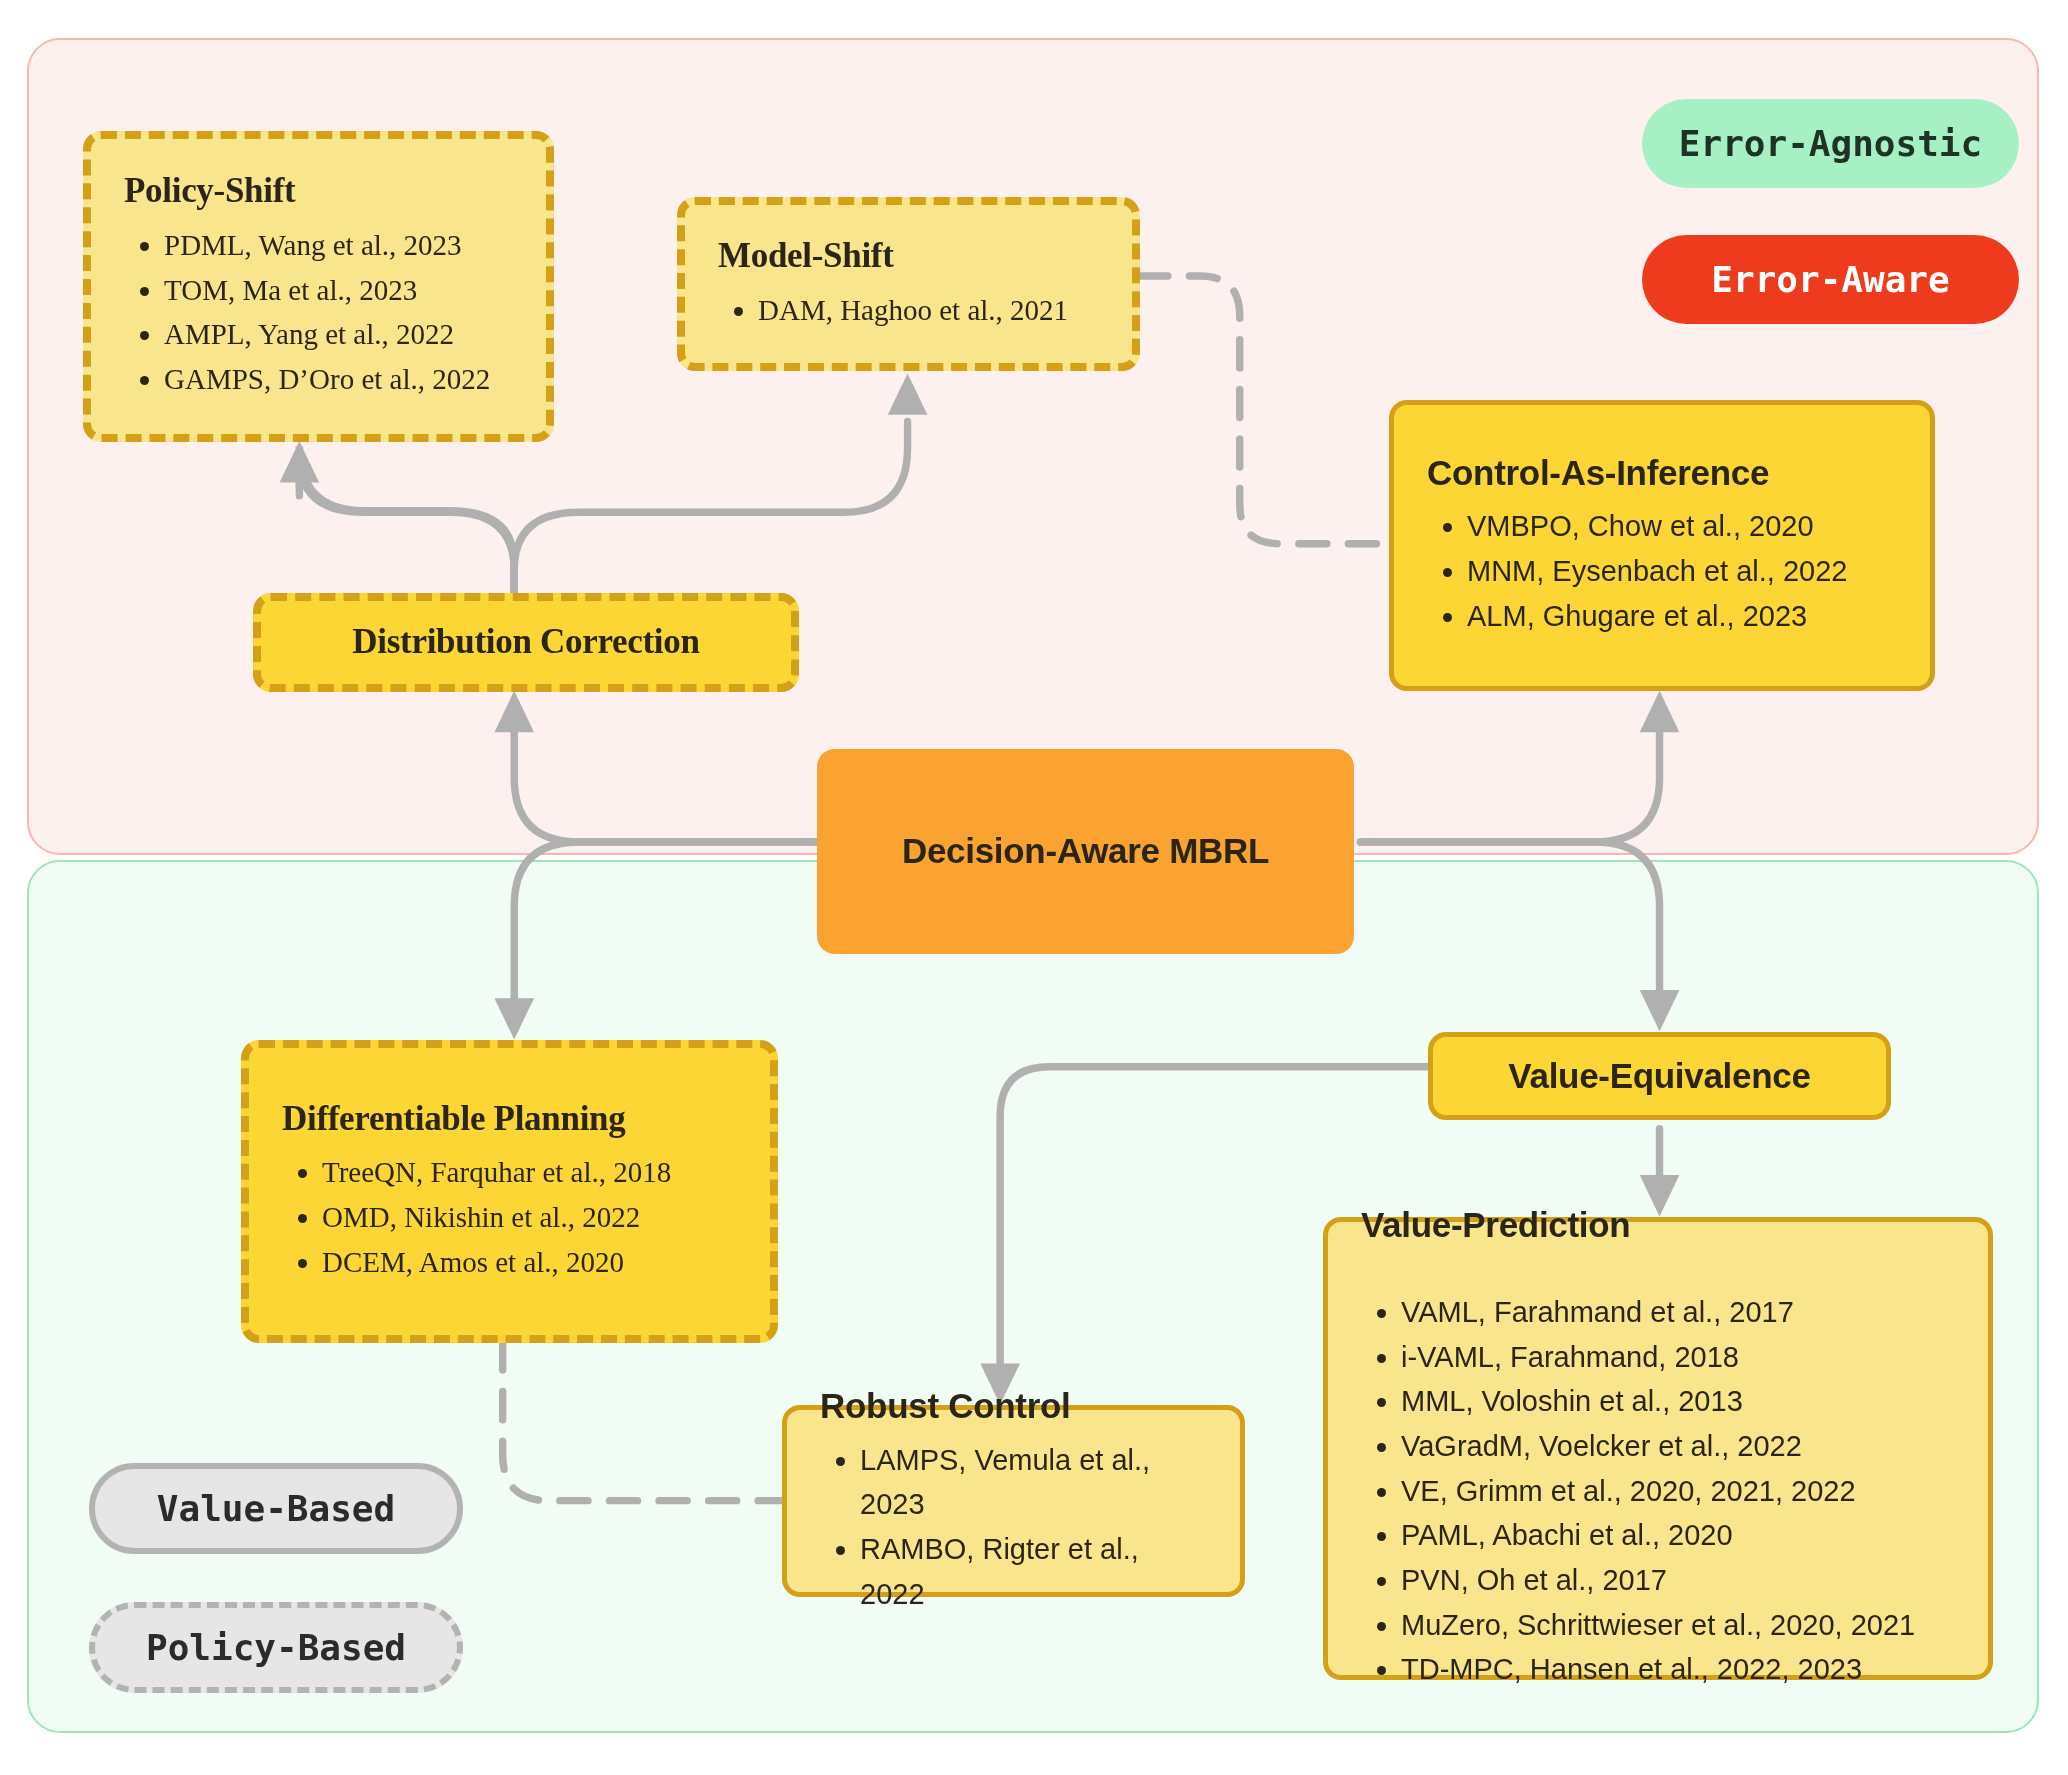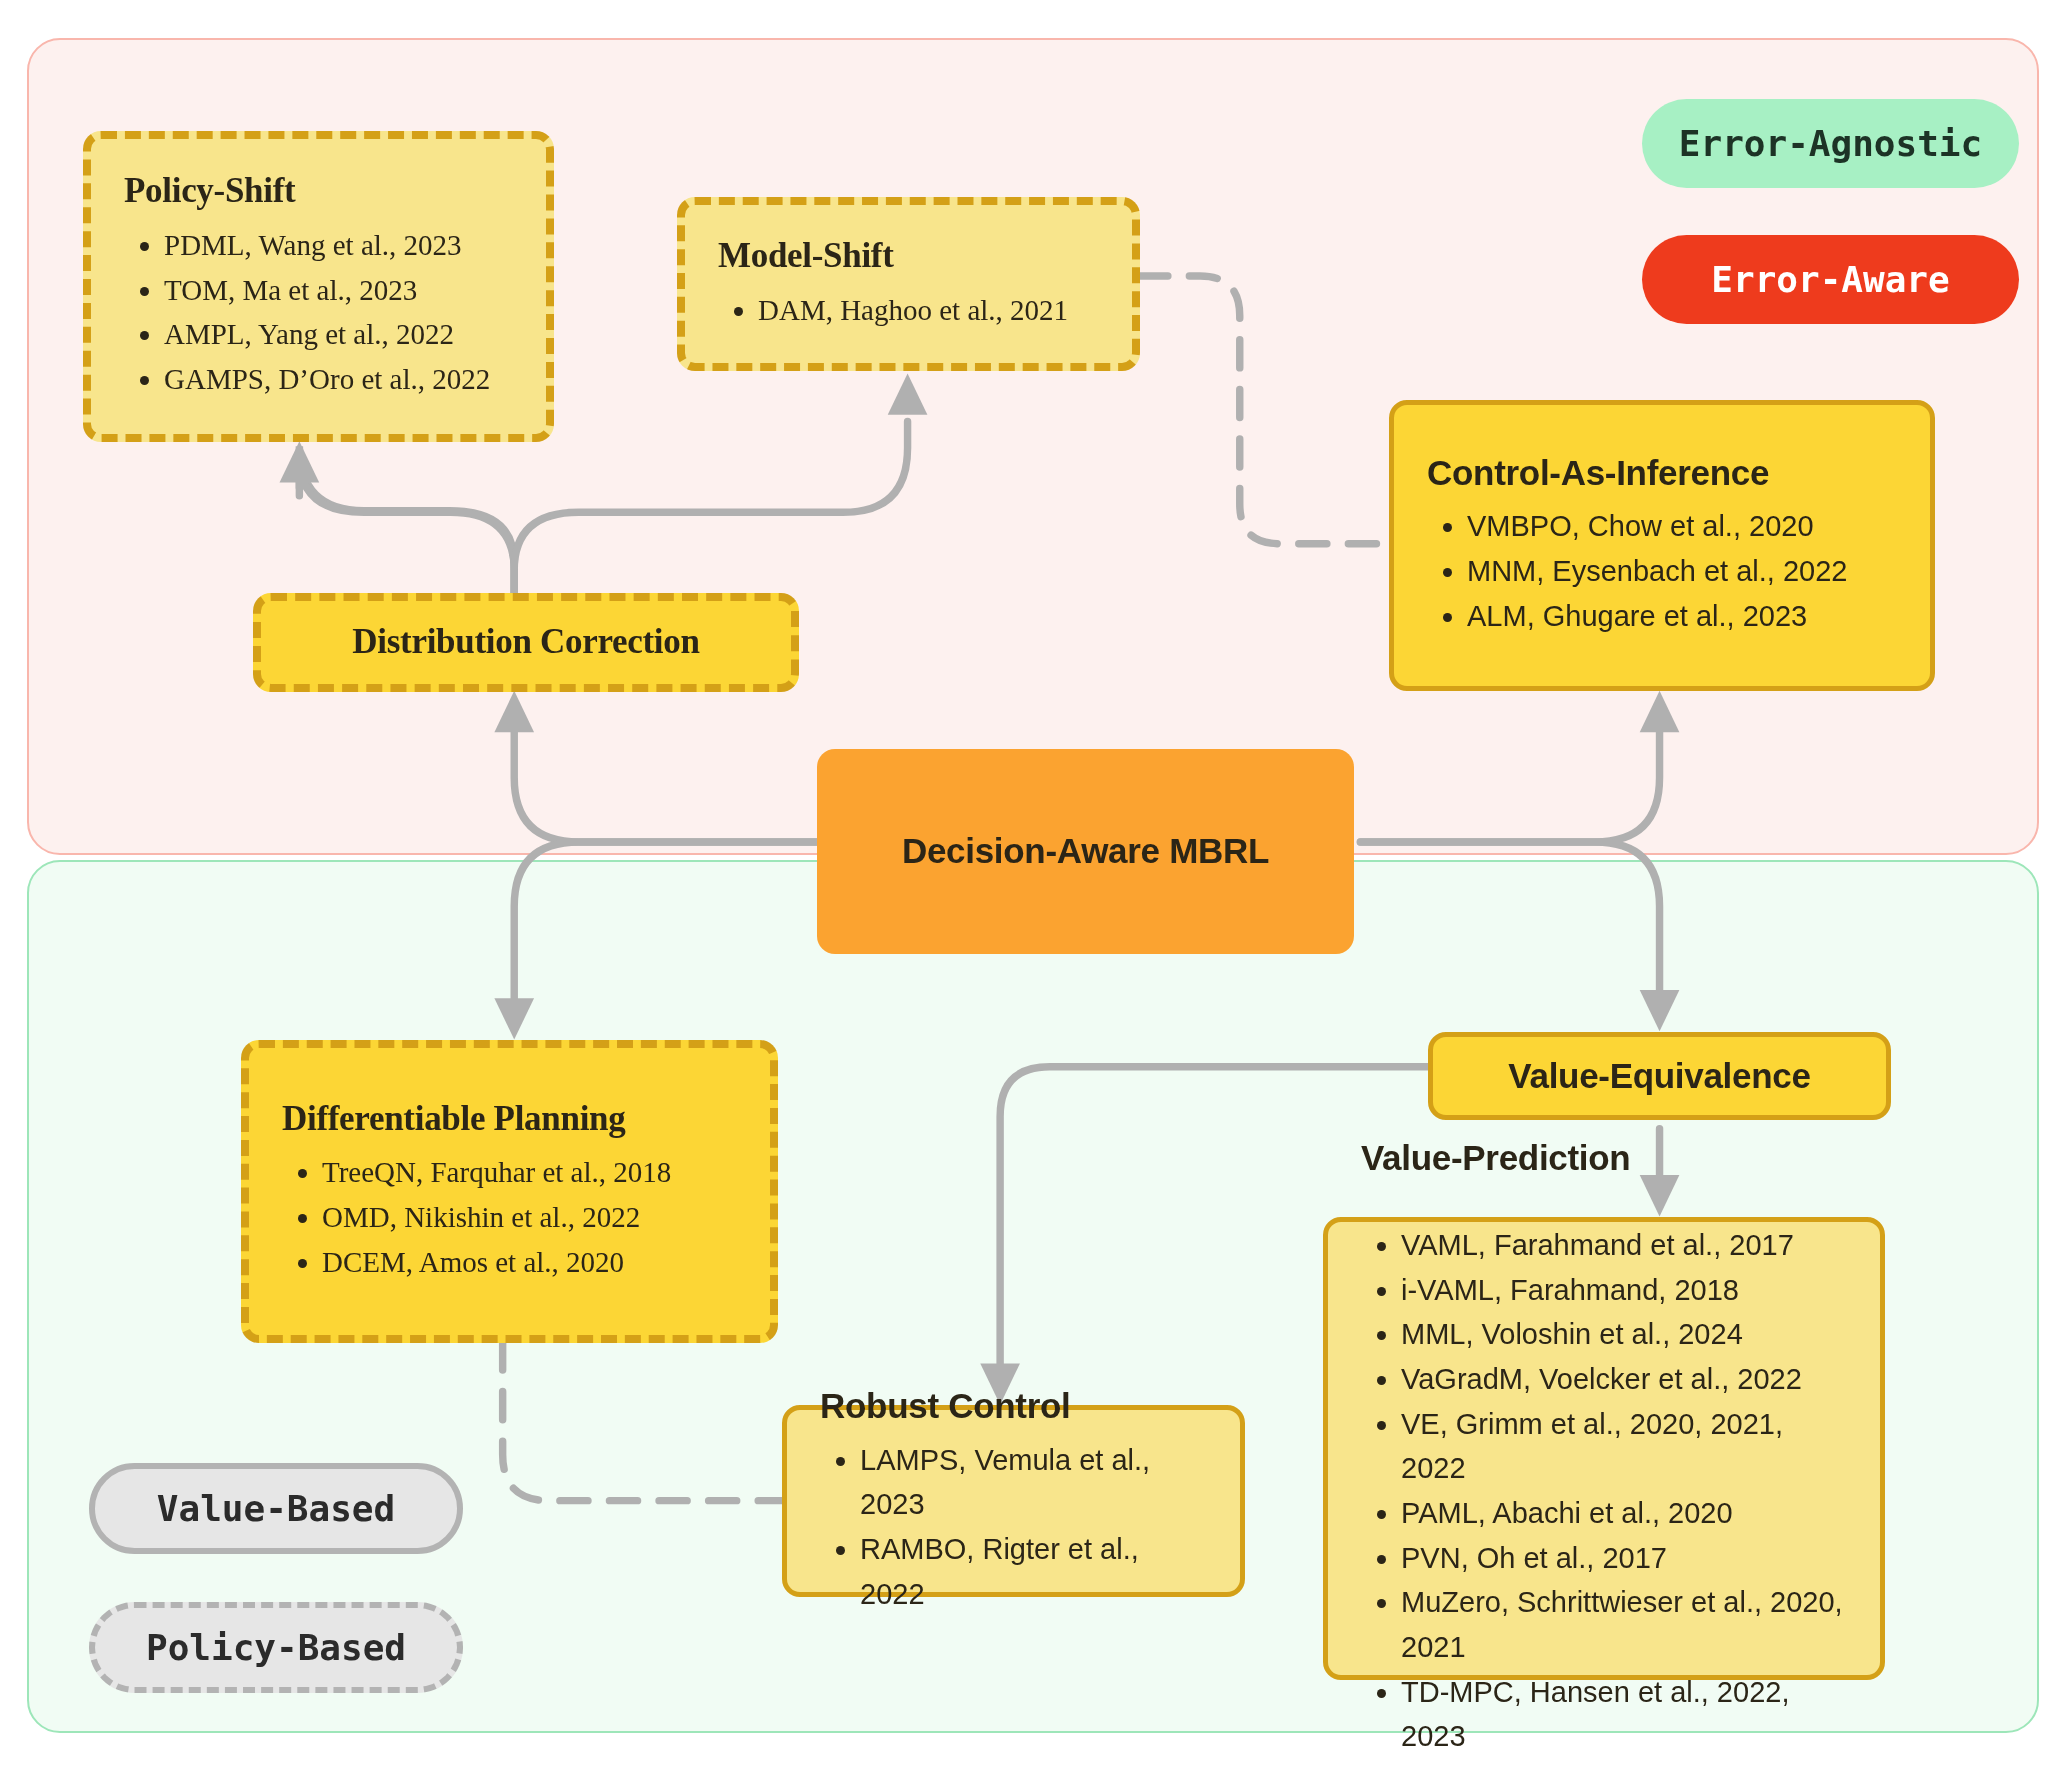--- a/index.html
+++ b/index.html
@@ -66,21 +66,21 @@
   .node.titleonly { padding: 21.5px 33px; }
 
   
   #node-policy-shift      { left: 83px;  top: 131px;  width: 471px;  height: 311px; }
   #node-model-shift       { left: 677px;  top: 197px;  width: 463px;  height: 174px; }
   #node-control-inference { left: 1389px; top: 400px;  width: 546px;  height: 291px; }
   #node-dist-correction   { left: 253px;  top: 593px;  width: 546px;  height: 99px; }
   #node-decision-aware    { left: 817px;  top: 749px;  width: 537px;  height: 205px; }
   #node-diff-planning     { left: 241px;  top: 1040px; width: 537px;  height: 303px; }
   #node-value-equiv       { left: 1428px; top: 1032px; width: 463px;  height: 88px; }
-  #node-value-prediction  { left: 1323px; top: 1217px; width: 562px;  height: 463px; gap: 33px; }
+  #node-value-prediction  { left: 1323px; top: 1217px; width: 670px;  height: 463px; gap: 33px; }
   #node-robust-control    { left: 782px;  top: 1405px; width: 463px;  height: 192px; }
 
   
   .chip {
     position: absolute;
     border-radius: 826px;
     display: flex;
     align-items: center;
     justify-content: center;
     font-family: "DejaVu Sans Mono", monospace;
@@ -193,21 +193,21 @@
 
   <div class="node solid fill-mid titleonly" id="node-value-equiv">
     <div class="node-title center">Value-Equivalence</div>
   </div>
 
   <div class="node solid fill-light" id="node-value-prediction">
     <div class="node-title">Value-Prediction</div>
     <ul class="node-list">
       <li>VAML, Farahmand et al., 2017</li>
       <li>i-VAML, Farahmand, 2018</li>
-      <li>MML, Voloshin et al., 2024</li>
+      <li>MML, Voloshin et al., 2013</li>
       <li>VaGradM, Voelcker et al., 2022</li>
       <li>VE, Grimm et al., 2020, 2021, 2022</li>
       <li>PAML, Abachi et al., 2020</li>
       <li>PVN, Oh et al., 2017</li>
       <li>MuZero, Schrittwieser et al., 2020, 2021</li>
       <li>TD-MPC, Hansen et al., 2022, 2023</li>
     </ul>
   </div>
 
   <div class="node solid fill-light" id="node-robust-control">

